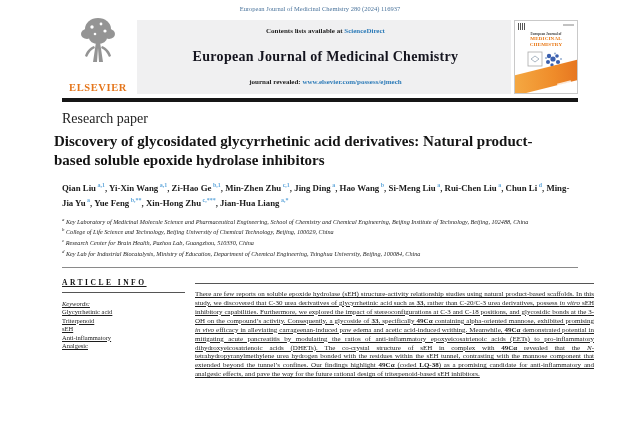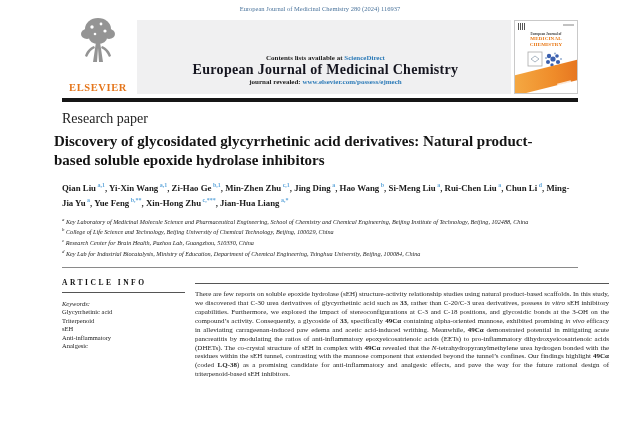--- a/index.html
+++ b/index.html
@@ -6,21 +6,21 @@
   html,body { width:640px; height:427px; background:#ffffff; overflow:hidden; }
   body { font-family:"Liberation Serif", serif; color:#1c1c1c; position:relative; }
 
   .refline { text-align:center; font-size:6.5px; color:#4b749c; padding-top:5px; }
 
   .header-row { display:flex; margin:8px 62px 0 62px; height:74px; }
   .logo-block { width:72px; display:flex; flex-direction:column; align-items:center; justify-content:flex-end; padding-bottom:1px; }
   .logo-block svg { width:42px; height:50px; display:block; }
   .elsevier-wordmark { color:#e5761c; font-size:10.5px; font-weight:bold; letter-spacing:0.6px; margin-top:16px; }
 
-  .banner { flex:1; background:#f0f0f1; margin:0 3px; display:flex; flex-direction:column; align-items:center; justify-content:flex-end; padding:7px 4px 8px 7px; }
+  .banner { flex:1; background:#f0f0f1; margin:0 3px; display:flex; flex-direction:column; align-items:center; justify-content:space-between; padding:7px 4px 8px 7px; }
   .contents-line { font-size:7px; font-weight:bold; color:#222; }
   .link { color:#2d7bb8; text-decoration:none; cursor:pointer; }
   .banner-title { font-size:14px; font-weight:600; color:#15151f; letter-spacing:0.3px; }
   .homepage-line { font-size:7px; font-weight:bold; color:#222; }
 
   .cover { width:64px; height:74px; border:1px solid #c9c9c9; background:#fff; position:relative; overflow:hidden; cursor:pointer; }
   .cover-barcode { position:absolute; top:2px; left:3px; width:7px; height:7px;
     background:repeating-linear-gradient(90deg,#555 0 1px,#fff 1px 2px); }
   .cover-refnum { position:absolute; top:3px; right:3px; width:11px; height:2px; background:#c2c2c2; }
   .cover-journal-name { margin-top:11px; text-align:center; font-size:3.5px; font-weight:bold; color:#444; line-height:4px; }
@@ -36,21 +36,21 @@
   .article-title { margin:5px 62px 0 54px; font-size:15px; font-weight:bold; line-height:19px; max-width:505px; color:#141414; }
 
   .authors { margin:9px 62px 0 62px; font-size:8.8px; font-weight:bold; line-height:12px; max-width:516px; color:#1a1a1a; }
   .authors sup { color:#64a9dc; font-size:6px; margin-left:1.5px; }
 
   .affiliations { margin:7px 62px 0 62px; font-size:6.2px; font-style:italic; line-height:8.5px; color:#222; max-width:516px; }
   .affiliations sup { font-size:4.8px; margin-right:1.5px; }
 
   .section-divider { margin:9px 62px 0 62px; border:none; border-top:1px solid #8a8a8a; height:0; }
 
-  .columns { display:flex; margin:10px 31px 0 62px; }
+  .columns { display:flex; margin:10px 46px 0 62px;text-decoration:underline; }
   .col-left { width:123px; flex-shrink:0; margin-right:10px; }
   .col-right { flex:1; }
   .section-heading { font-size:7.5px; font-weight:bold; letter-spacing:2.5px; color:#111; }
   .heading-rule { border:none; border-top:1px solid #555; margin:5px 0 6px 0; }
   .keywords-label { font-size:6.5px; font-style:italic; line-height:9px; }
   .keyword { font-size:6.5px; line-height:8.5px; }
   .abstract-text { font-size:7px; line-height:8.9px; text-align:justify; color:#1d1d1d; }
   .abstract-text .bold { font-weight:bold; }
   .abstract-text .italic { font-style:italic; }
 </style>

